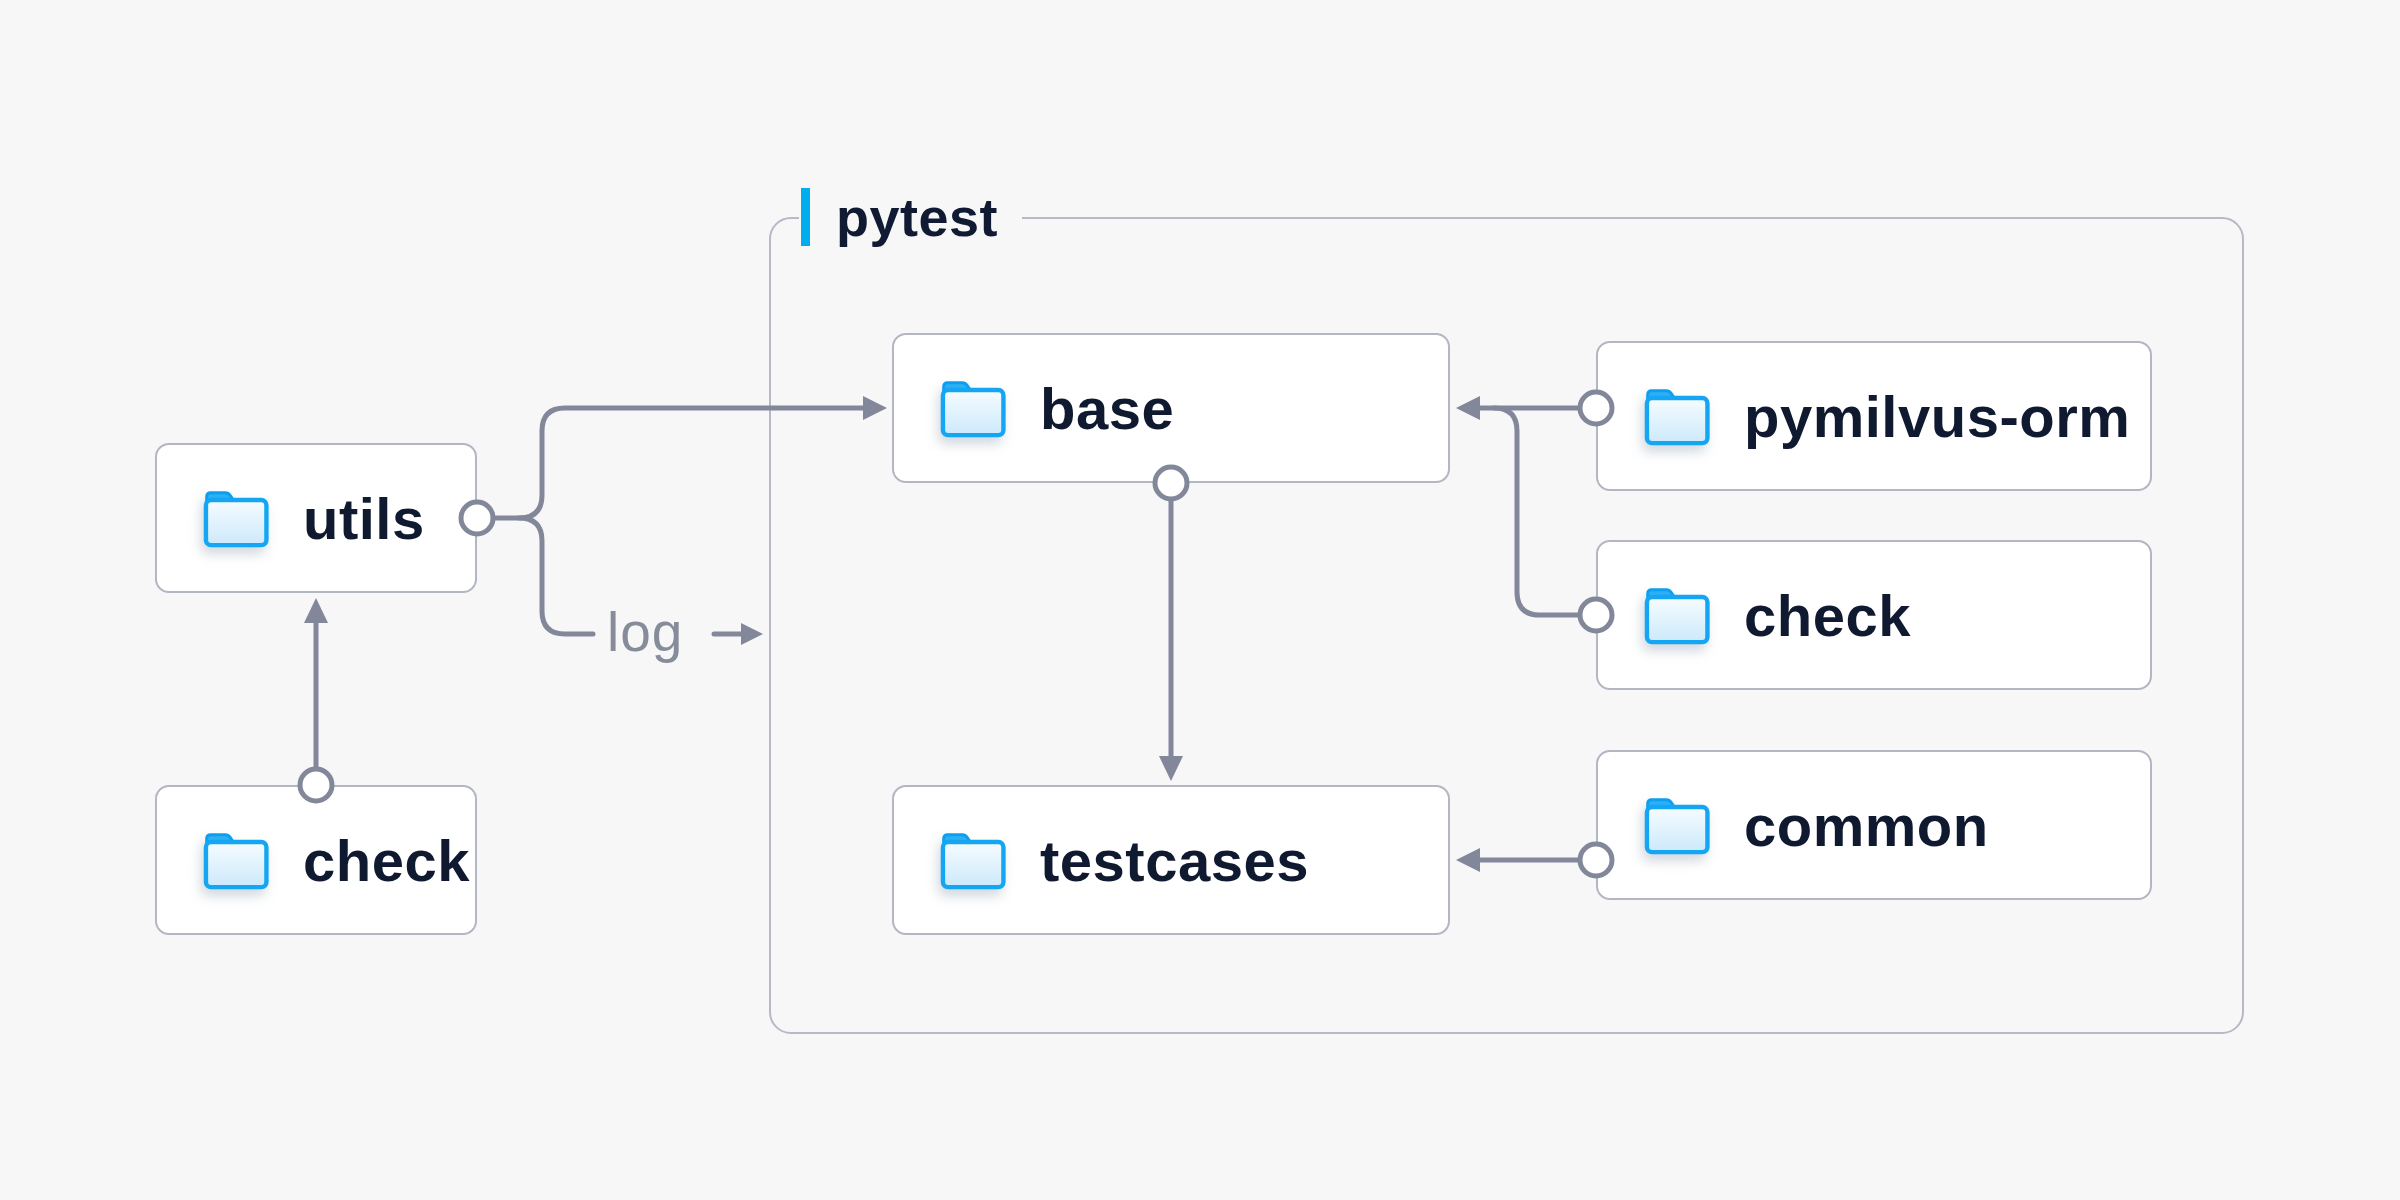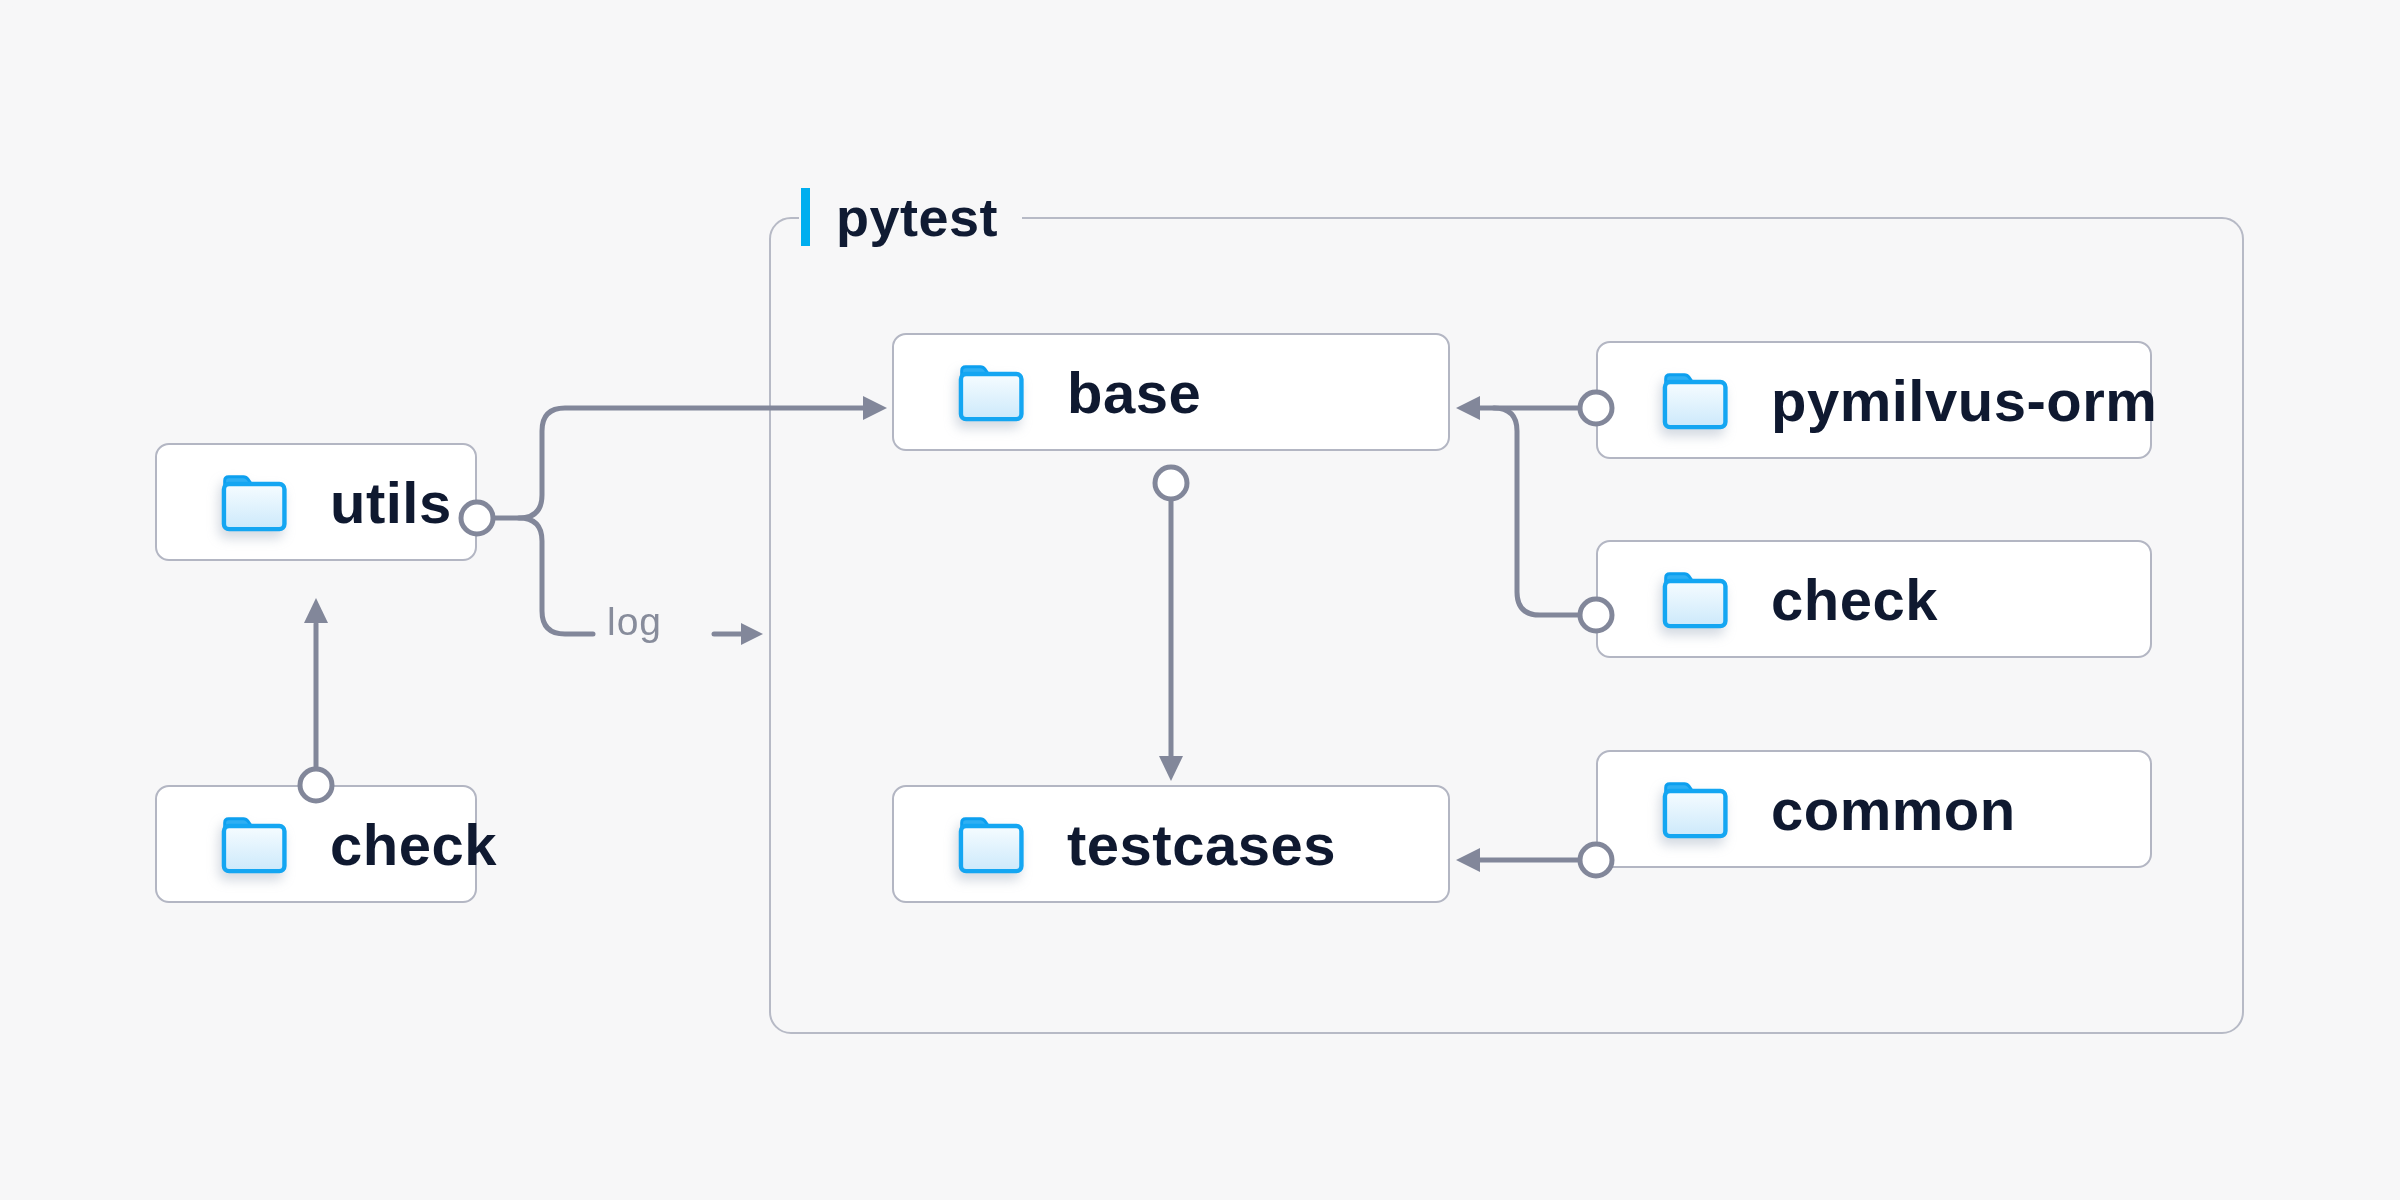--- a/index.html
+++ b/index.html
@@ -13,37 +13,37 @@
     border:2.5px solid #b7bac6;border-radius:22px;background:transparent;
   }
   .group-label{
     position:absolute;left:799px;top:186px;height:62px;
     display:flex;align-items:center;gap:26px;
     background:#f7f7f8;padding:0 24px 0 2px;z-index:3;
   }
   .accent-bar{width:9px;height:58px;background:#00aeef;}
   .group-label-text{font-size:54px;font-weight:700;color:#101b33;letter-spacing:.5px;}
   .node{
-    position:absolute;height:118px;background:#ffffff;
+    position:absolute;height:150px;background:#ffffff;
     border:2.5px solid #b3b6c3;border-radius:14px;
-    display:flex;align-items:center;padding-left:60px;gap:39px;
+    display:flex;align-items:center;padding-left:42px;gap:30px;
     box-sizing:border-box;z-index:2;
   }
   .node-label{font-size:58px;font-weight:600;color:#0f1930;letter-spacing:.5px;white-space:nowrap;}
   .n-utils    {left:155px; top:443px; width:322px;}
   .n-config   {left:155px; top:785px; width:322px;}
   .n-base     {left:892px; top:333px; width:558px;}
   .n-testcases{left:892px; top:785px; width:558px;}
   .n-pymilvus {left:1596px;top:333px; width:556px;margin-top:8px;}
   .n-check    {left:1596px;top:540px; width:556px;}
   .n-common   {left:1596px;top:750px; width:556px;}
   .folder{width:74px;height:66px;flex:0 0 auto;filter:drop-shadow(-3px 7px 6px rgba(110,130,155,.30));}
   .edge-label{
     position:absolute;left:607px;top:600px;z-index:1;
-    font-size:39px;font-weight:500;color:#878c9b;letter-spacing:1px;
+    font-size:55px;font-weight:500;color:#878c9b;letter-spacing:1px;
   }
   .wires{position:absolute;left:0;top:0;z-index:4;pointer-events:none;}
   .wire{stroke:#82879a;stroke-width:5px;fill:none;stroke-linecap:round;}
   .port{stroke:#82879a;stroke-width:5px;fill:#ffffff;}
   .head{fill:#82879a;stroke:none;}
 </style>
 </head>
 <body>
 
 <svg width="0" height="0" style="position:absolute" aria-hidden="true">

